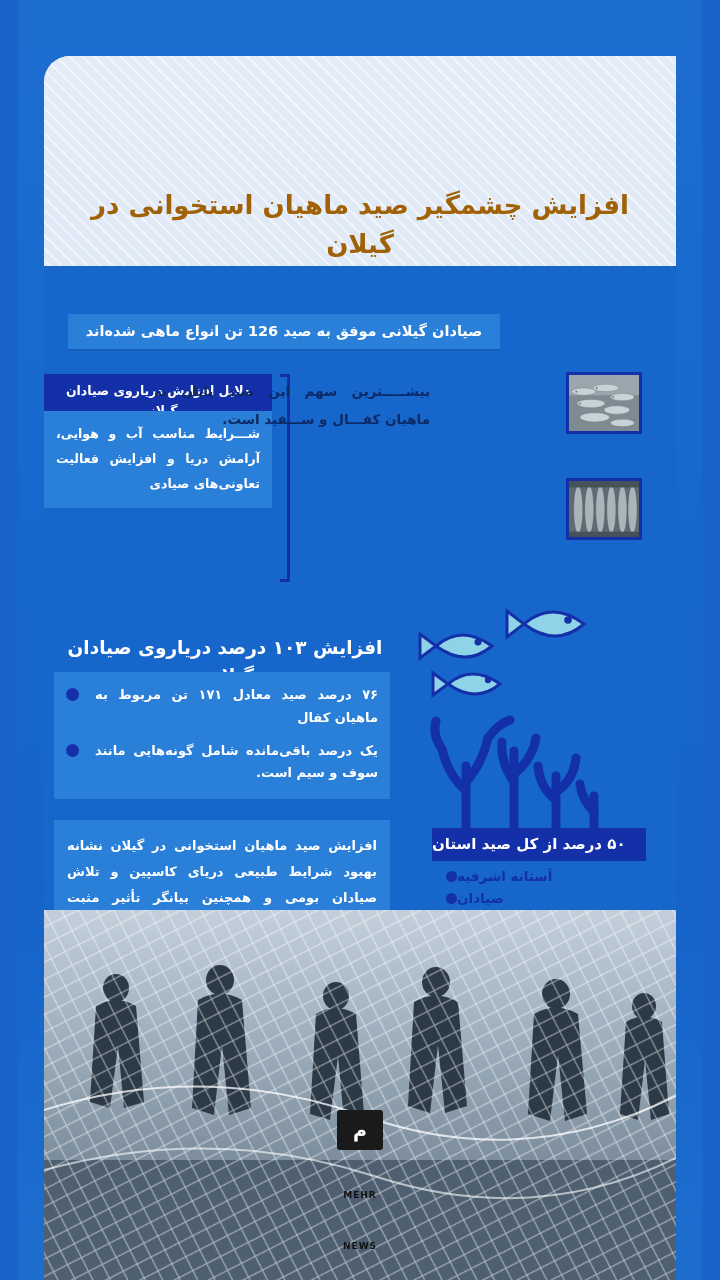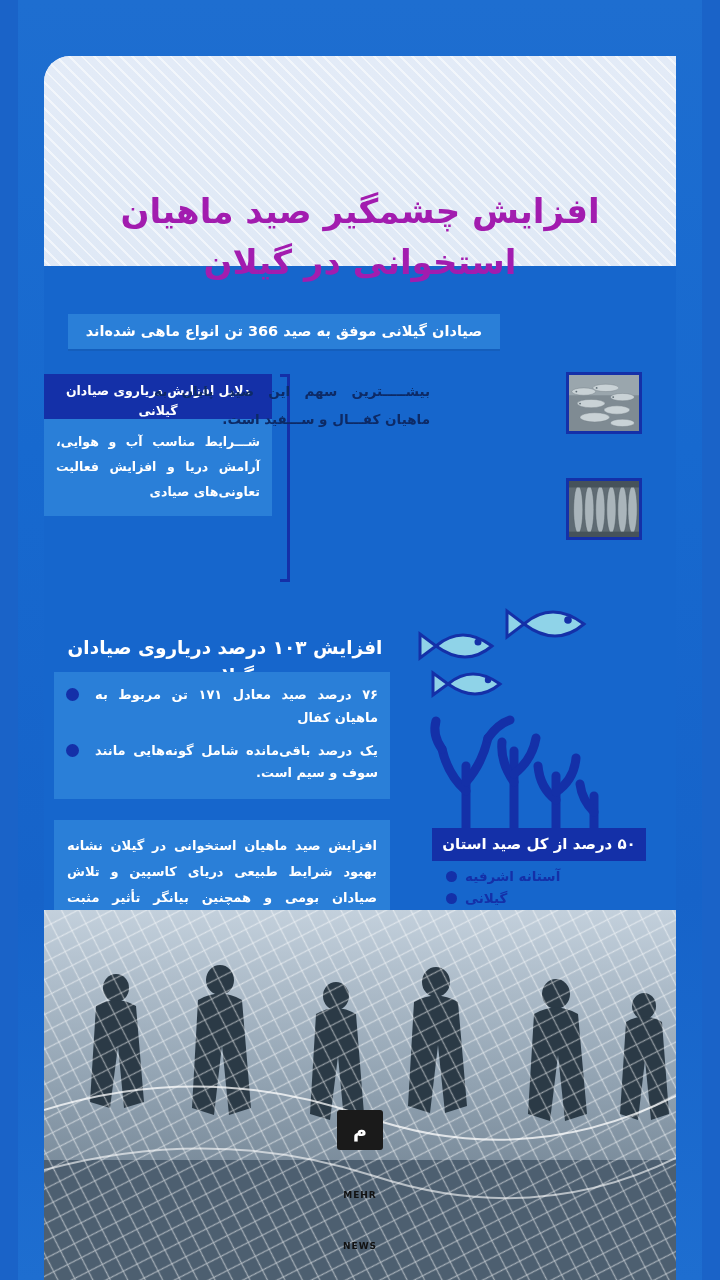--- a/index.html
+++ b/index.html
@@ -41,21 +41,21 @@
     position: absolute;
     left: 0; top: 210px; width: 632px; height: 690px;
     background: #1666cc;
   }
   
   .title-wrap {
     position: absolute; left: 0; top: 130px; width: 632px;
     text-align: center;
   }
   .title {
-    font-size: 34px; font-weight: bold; color: #a21caf;
+    font-size: 26px; font-weight: bold; color: #a16207;
     letter-spacing: -0.5px; line-height: 1.5;
     padding: 0 26px;
   }
   
   .sub-banner {
     position: absolute; right: 176px; top: 258px;
     background: #2a7fd8;
     color: #ffffff; font-weight: bold; font-size: 14.5px;
     padding: 9px 16px 10px 16px;
     width: 432px; text-align: center;
@@ -71,21 +71,20 @@
     line-height: 1.6;
   }
   .reasons-body {
     position: absolute; right: 404px; top: 355px;
     width: 228px;
     background: #2a7fd8;
     color: #ffffff; font-size: 12.5px; font-weight: bold;
     padding: 10px 12px 12px 12px;
     line-height: 2.0;
     text-align: justify;
-    margin-top: 8px;
   }
   
   .bracket {
     position: absolute; right: 386px; top: 318px;
     width: 10px; height: 208px;
     border-right: 3px solid #1430a8;
     border-top: 3px solid #1430a8;
     border-bottom: 3px solid #1430a8;
   }
   
@@ -113,27 +112,27 @@
     width: 76px; height: 62px; background: #1430a8; z-index: -1;
   }
   .photo-inner { position: absolute; inset: 0; }
   
   .fish-area { position: absolute; right: 20px; top: 530px; width: 260px; height: 280px; }
   
   .pct-banner {
     position: absolute; right: 30px; top: 772px;
     width: 214px; background: #1430a8;
     color: #ffffff; font-weight: bold; font-size: 15px;
-    padding: 7px 6px 8px; text-align: center;
+    padding: 7px 0 8px; text-align: left;
   }
   .city-list { position: absolute; right: 30px; top: 812px; width: 214px; }
   .city-row {
     display: flex; align-items: center; justify-content: flex-start;
     flex-direction: row-reverse;
-    gap: 8px; margin-bottom: 6px;
+    gap: 0; margin-bottom: 6px;
     padding-left: 14px;
   }
   .city-row .label { color: #1430a8; font-size: 13.5px; font-weight: bold; }
   .dot { width: 11px; height: 11px; border-radius: 50%; background: #1430a8; flex: 0 0 auto; }
   
   .h103 {
     position: absolute; right: 286px; top: 578px; width: 330px;
     color: #ffffff; font-weight: bold; font-size: 18.5px;
     text-align: center; line-height: 1.5;
   }
@@ -180,21 +179,21 @@
 
   <div class="card">
     <div class="card-texture"></div>
 
     <div class="blue-body"></div>
 
     <div class="title-wrap">
       <div class="title">افزایش چشمگیر صید ماهیان استخوانی در گیلان</div>
     </div>
 
-    <div class="sub-banner">صیادان گیلانی موفق به صید 366 تن انواع ماهی شده‌اند</div>
+    <div class="sub-banner">صیادان گیلانی موفق به صید 126 تن انواع ماهی شده‌اند</div>
 
     <div class="reasons-head">دلایل افزایش دریاروی صیادان گیلانی</div>
     <div class="reasons-body">شـــرایط مناسب آب و هوایی، آرامش دریا و افزایش فعالیت تعاونی‌های صیادی</div>
     <div class="bracket"></div>
 
     <div class="para p1">بیشـــــترین سهم این صید پایان به ماهیان کفـــال و ســـفید است.</div>
 
     <div class="photo ph1">
       <div class="shadow"></div>
       <svg class="photo-inner" viewBox="0 0 76 62" preserveAspectRatio="none">
@@ -275,21 +274,21 @@
     </div>
 
     <div class="pct-banner">۵۰ درصد از کل صید استان</div>
     <div class="city-list">
       <div class="city-row">
         <span class="dot"></span>
         <span class="label">آستانه اشرفیه</span>
       </div>
       <div class="city-row">
         <span class="dot"></span>
-        <span class="label">گیلانی</span>
+        <span class="label">صیادان</span>
       </div>
       <div class="city-row">
         <span class="dot"></span>
         <span class="label">بندر انزلی</span>
       </div>
     </div>
 
     <div class="h103">افزایش ۱۰۳ درصد دریاروی صیادان گیلانی</div>
     <div class="bullets-box">
       <div class="bullet-row">

